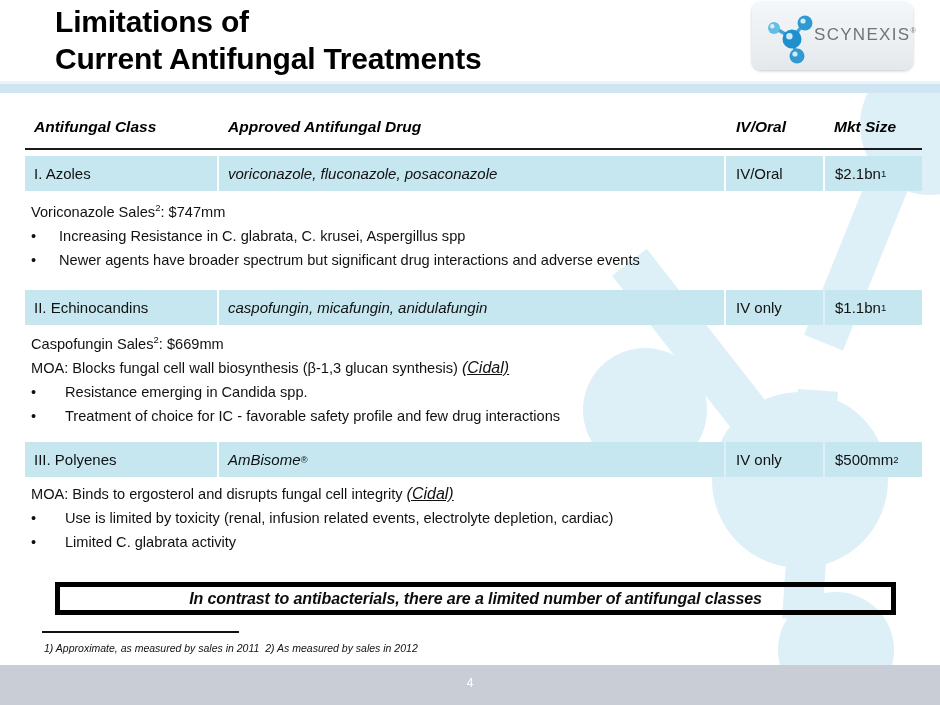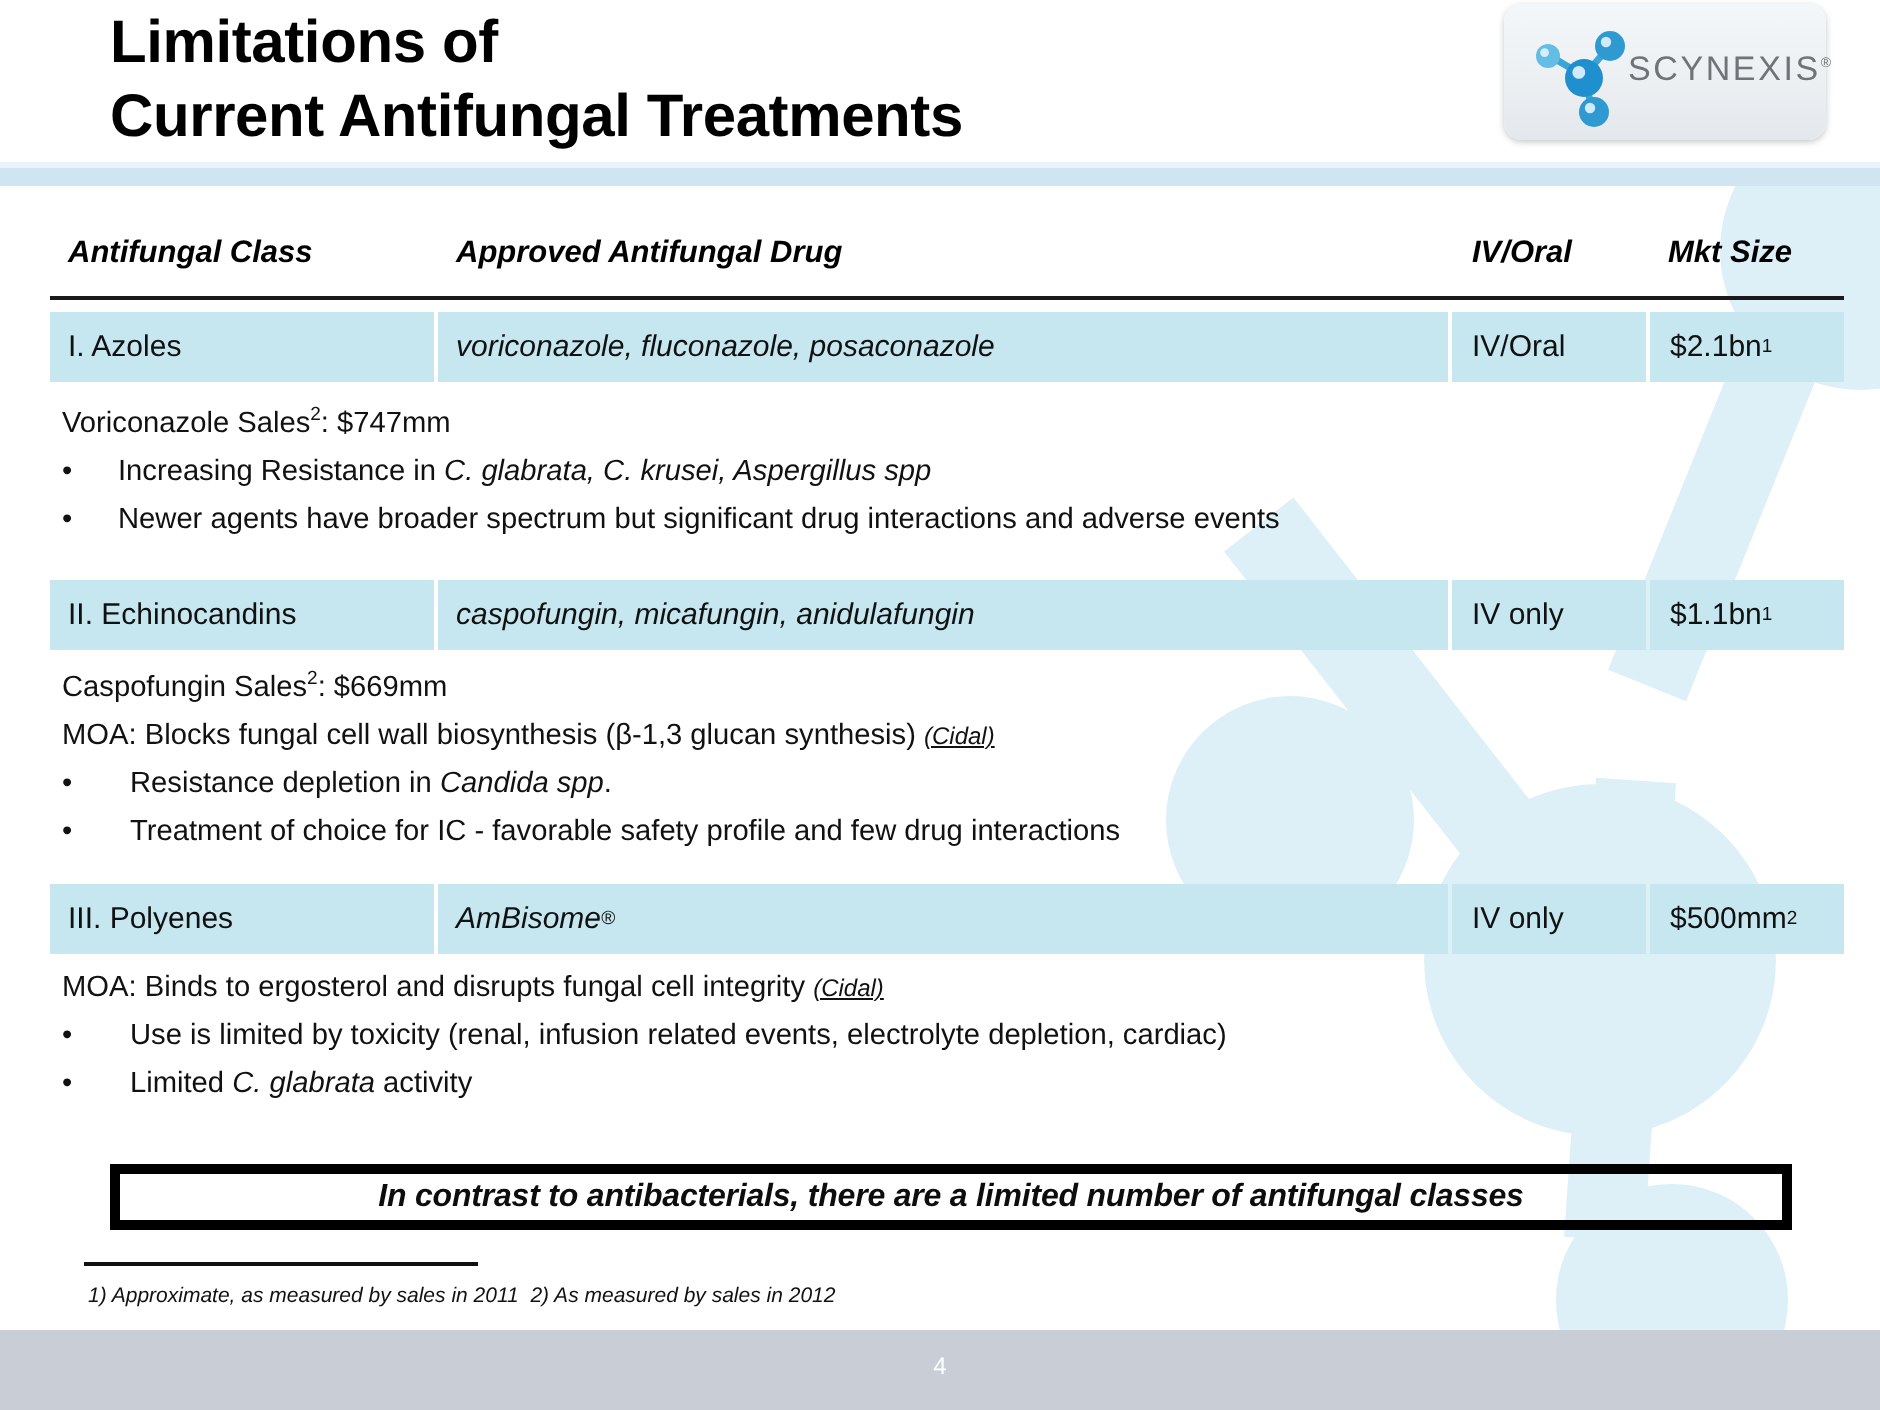--- a/index.html
+++ b/index.html
@@ -59,22 +59,22 @@
   .cell.c3{left:701px;width:97px;padding-left:10px;}
   .cell.c4{left:800px;width:97px;padding-left:10px;}
   .cell sup{font-size:9.5px;vertical-align:super;}
 
   .detail{position:absolute;left:31px;z-index:2;font-size:14.6px;color:#111;line-height:24px;}
   .detail .lead{white-space:nowrap;}
   .detail .lead sup{font-size:9.5px;vertical-align:super;}
   .bul{display:flex;white-space:nowrap;}
   .bul .dot{width:28px;flex:0 0 28px;text-align:left;}
   .bul.ind .dot{width:34px;flex:0 0 34px;}
-  .it{font-style:italic;margin-top:12px;}
-  .cidal{font-style:italic;text-decoration:underline;font-size:12px;}
+  .it{margin-top:12px;}
+  .cidal{font-style:italic;text-decoration:underline;font-size:16px;}
 
   
   #callout{
     position:absolute;left:55px;top:582px;width:841px;height:33px;
     border:5px solid #000000;background:transparent;
     display:flex;align-items:center;justify-content:center;
     z-index:2;box-sizing:border-box;
   }
   #calloutText{font-size:16px;font-weight:bold;font-style:italic;color:#0d0d0d;letter-spacing:-0.1px;}
 
@@ -173,21 +173,21 @@
         <span>$1.1bn</span>
         <sup>1</sup>
       </div>
   </div>
 
   <div class="detail" style="top:328px;">
     <div class="lead"><span>Caspofungin Sales</span><sup>2</sup><span>: $669mm</span></div>
     <div class="lead"><span>MOA: Blocks fungal cell wall biosynthesis (β-1,3 glucan synthesis) </span><span class="cidal">(Cidal)</span></div>
     <div class="bul ind">
         <span class="dot">•</span>
-        <span><span>Resistance depletion in </span><span class="it">Candida spp</span><span>.</span></span>
+        <span><span>Resistance emerging in </span><span class="it">Candida spp</span><span>.</span></span>
       </div>
     <div class="bul ind">
         <span class="dot">•</span>
         <span>Treatment of choice for IC  - favorable safety profile and few drug interactions</span>
       </div>
   </div>
 
   <div class="row" style="top:442px;">
     <div class="cell c1">III. Polyenes</div>
     <div class="cell c2">

